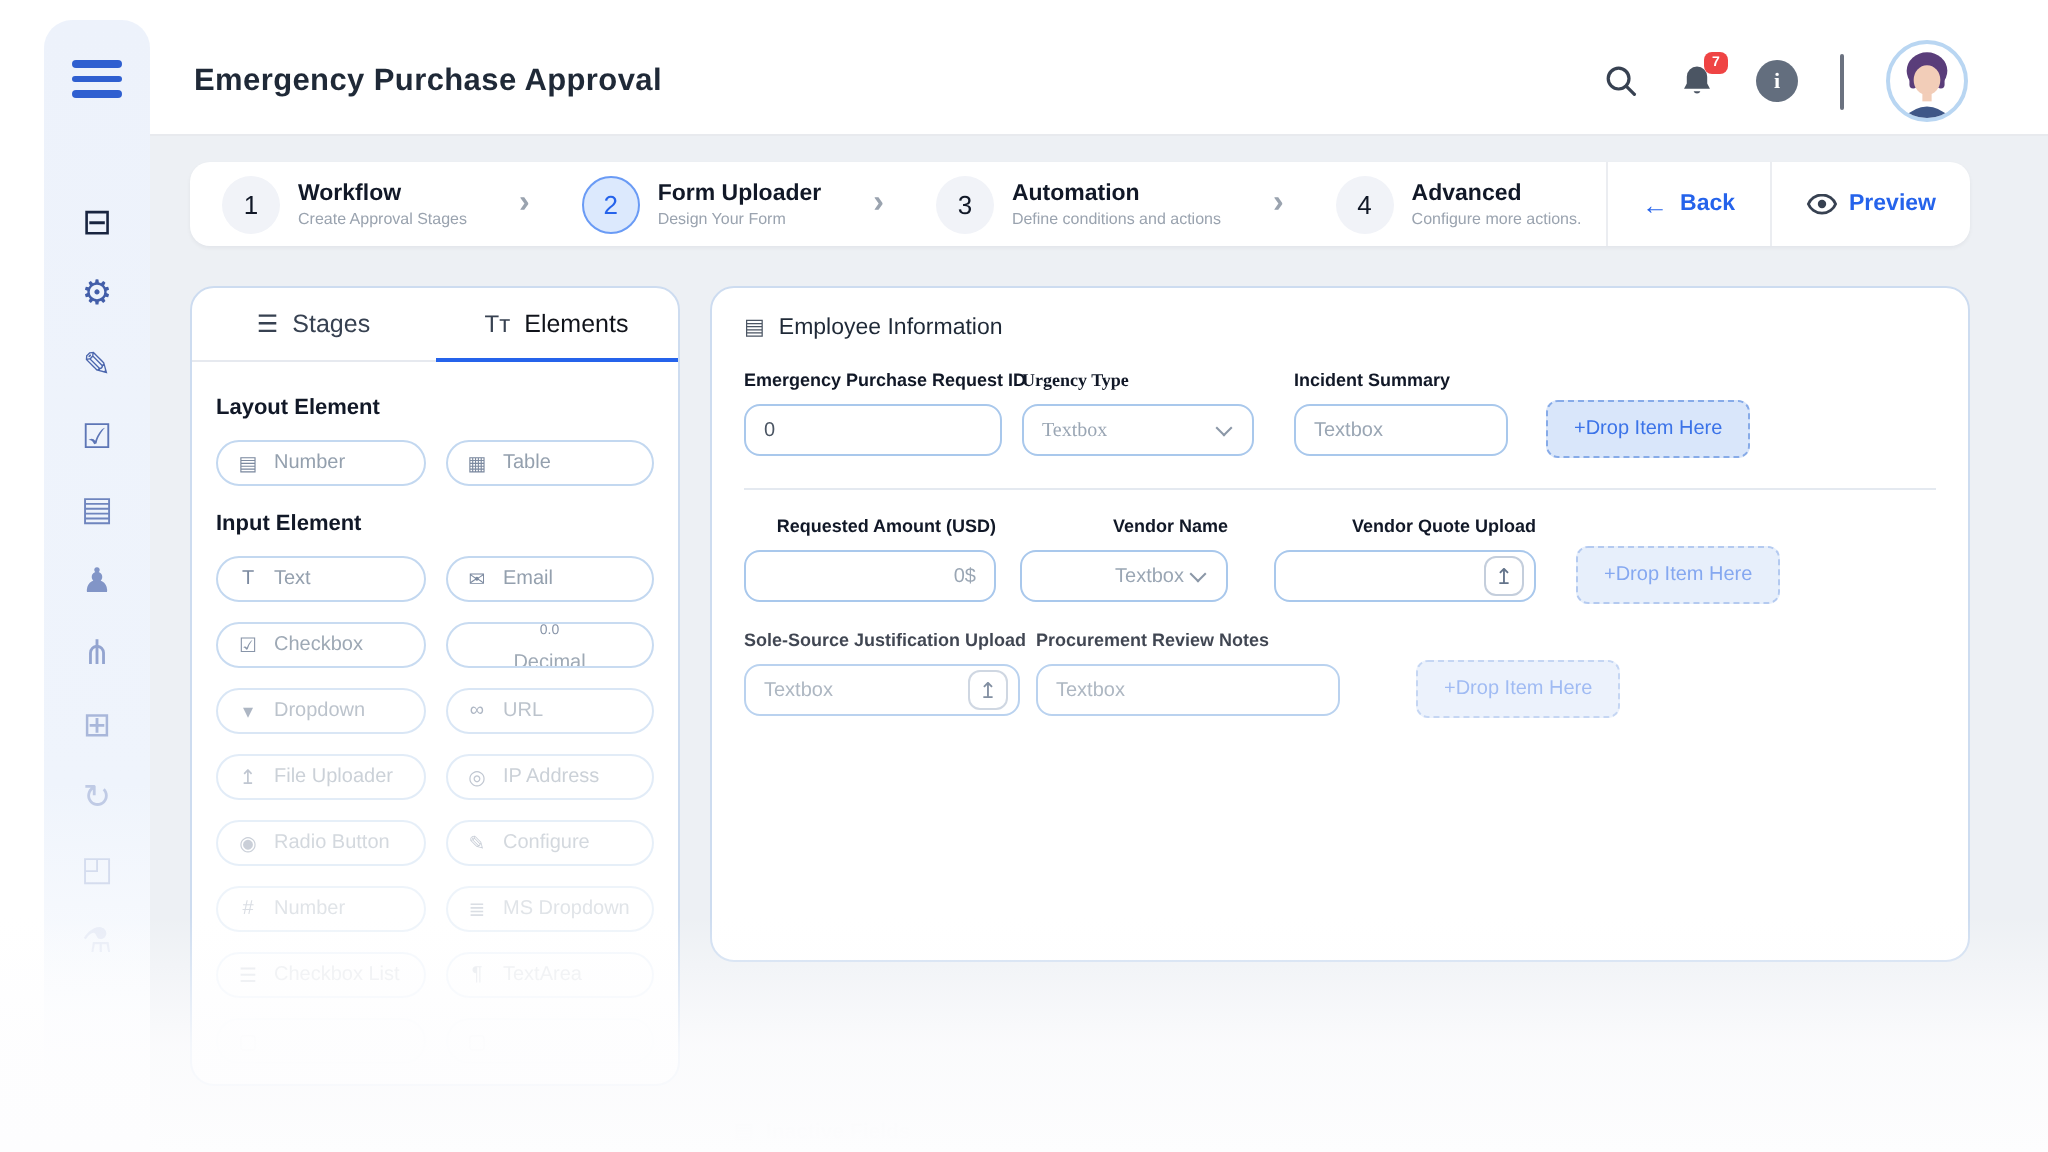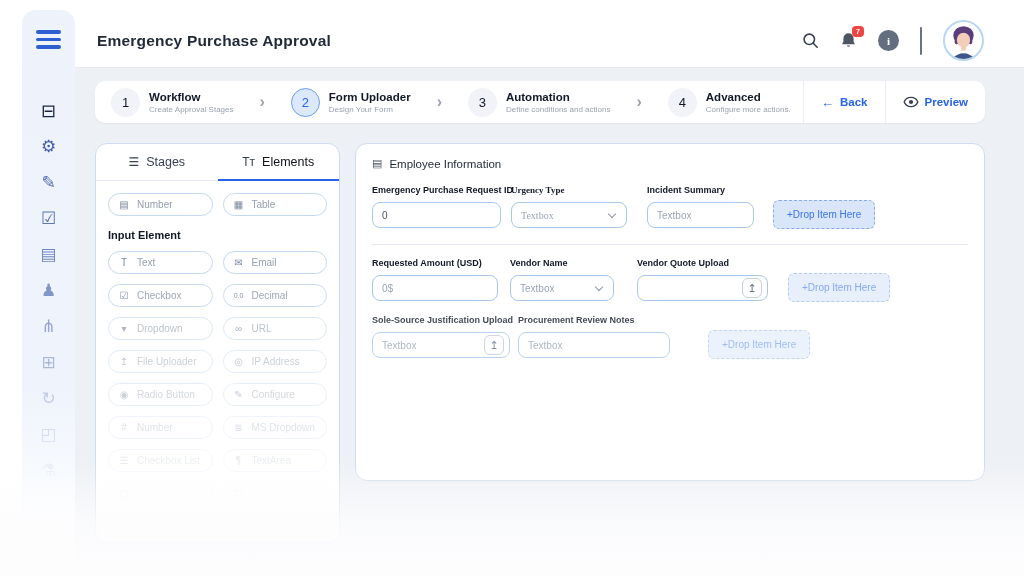--- a/index.html
+++ b/index.html
@@ -90,21 +90,21 @@
   .dzwrap { padding-top:15px; }
   .dz { border:1.5px dashed #87abe8; background:#d9e6fa; color:#3b73e8; font-size:10px;
     font-weight:500; border-radius:6px; padding:8px 13px; white-space:nowrap; cursor:copy; }
   .f-div { height:1px; background:#e4e9f0; margin:15px 0 13px; }
   .row-1 .fg:nth-child(1){ width:129px; margin-right:10px; }
   .row-1 .fg:nth-child(2){ width:116px; margin-right:20px;font-family:Liberation Serif, serif; }
   .row-1 .fg:nth-child(3){ width:107px; margin-right:19px; }
   .row-2 .fg:nth-child(1){ width:126px; margin-right:12px; }
   .row-2 .fg:nth-child(2){ width:104px; margin-right:23px; }
   .row-2 .fg:nth-child(3){ width:131px; margin-right:20px; }
-  .row-2 { margin-bottom:13px; }
+  .row-2 { margin-bottom:13px;text-align:right; }
   .row-3 .fg:nth-child(1){ width:138px; margin-right:8px; }
   .row-3 .fg:nth-child(2){ width:152px; margin-right:38px; }
 
   .inactive { margin:16px 0 0 272px; opacity:.1; display:flex; align-items:center; gap:6px;
     font-size:10.5px; font-weight:700; color:#3b4656; }
 
   .bottom-fade { position:absolute; left:0; right:0; bottom:0; height:118px; z-index:40;
     background:linear-gradient(180deg, rgba(253,253,254,0) 0%, rgba(253,253,254,.82) 55%, #fdfdfe 100%);
     pointer-events:none; }
 
@@ -223,20 +223,21 @@
             <div class="tab">
               <span class="tab-ic">☰</span>
               <span class="tab-lb">Stages</span>
             </div>
             <div class="tab active">
               <span class="tab-ic">Tт</span>
               <span class="tab-lb">Elements</span>
             </div>
           </div>
         <div class="palette-body" id="palette-body">
+            <div class="p-sec-title">Layout Element</div>
             <div class="p-grid">
               <div class="p-item" style="opacity: 1;">
                 <span class="pi-ic">▤</span>
                 <span class="pi-lb">Number</span>
               </div>
               <div class="p-item" style="opacity: 1;">
                 <span class="pi-ic">▦</span>
                 <span class="pi-lb">Table</span>
               </div>
             </div>
@@ -247,21 +248,21 @@
                 <span class="pi-lb">Text</span>
               </div>
               <div class="p-item" style="opacity: 1;">
                 <span class="pi-ic">✉</span>
                 <span class="pi-lb">Email</span>
               </div>
               <div class="p-item" style="opacity: 0.9;">
                 <span class="pi-ic">☑</span>
                 <span class="pi-lb">Checkbox</span>
               </div>
-              <div class="p-item" style="opacity: 0.9;">
+              <div class="p-item" style="opacity: 0.9; flex-direction: column;">
                 <span class="pi-ic" style="font-size: 7px;">0.0</span>
                 <span class="pi-lb">Decimal</span>
               </div>
               <div class="p-item" style="opacity: 0.62;">
                 <span class="pi-ic">▾</span>
                 <span class="pi-lb">Dropdown</span>
               </div>
               <div class="p-item" style="opacity: 0.62;">
                 <span class="pi-ic">∞</span>
                 <span class="pi-lb">URL</span>

